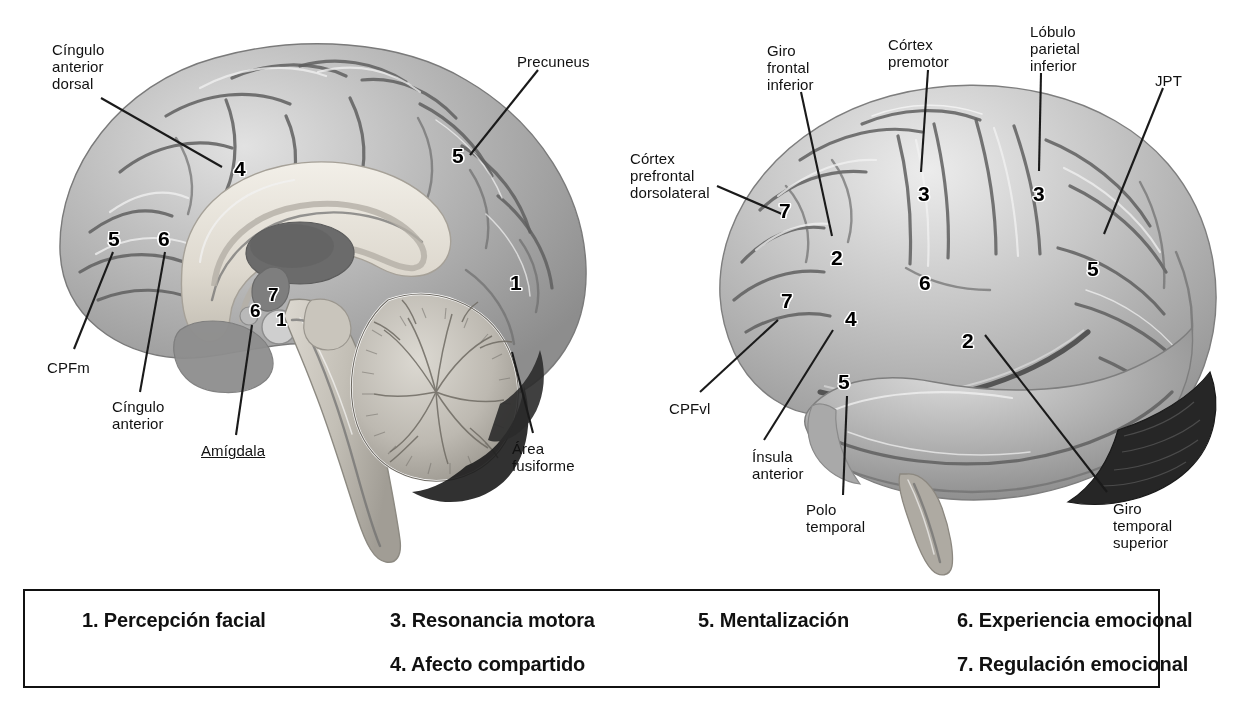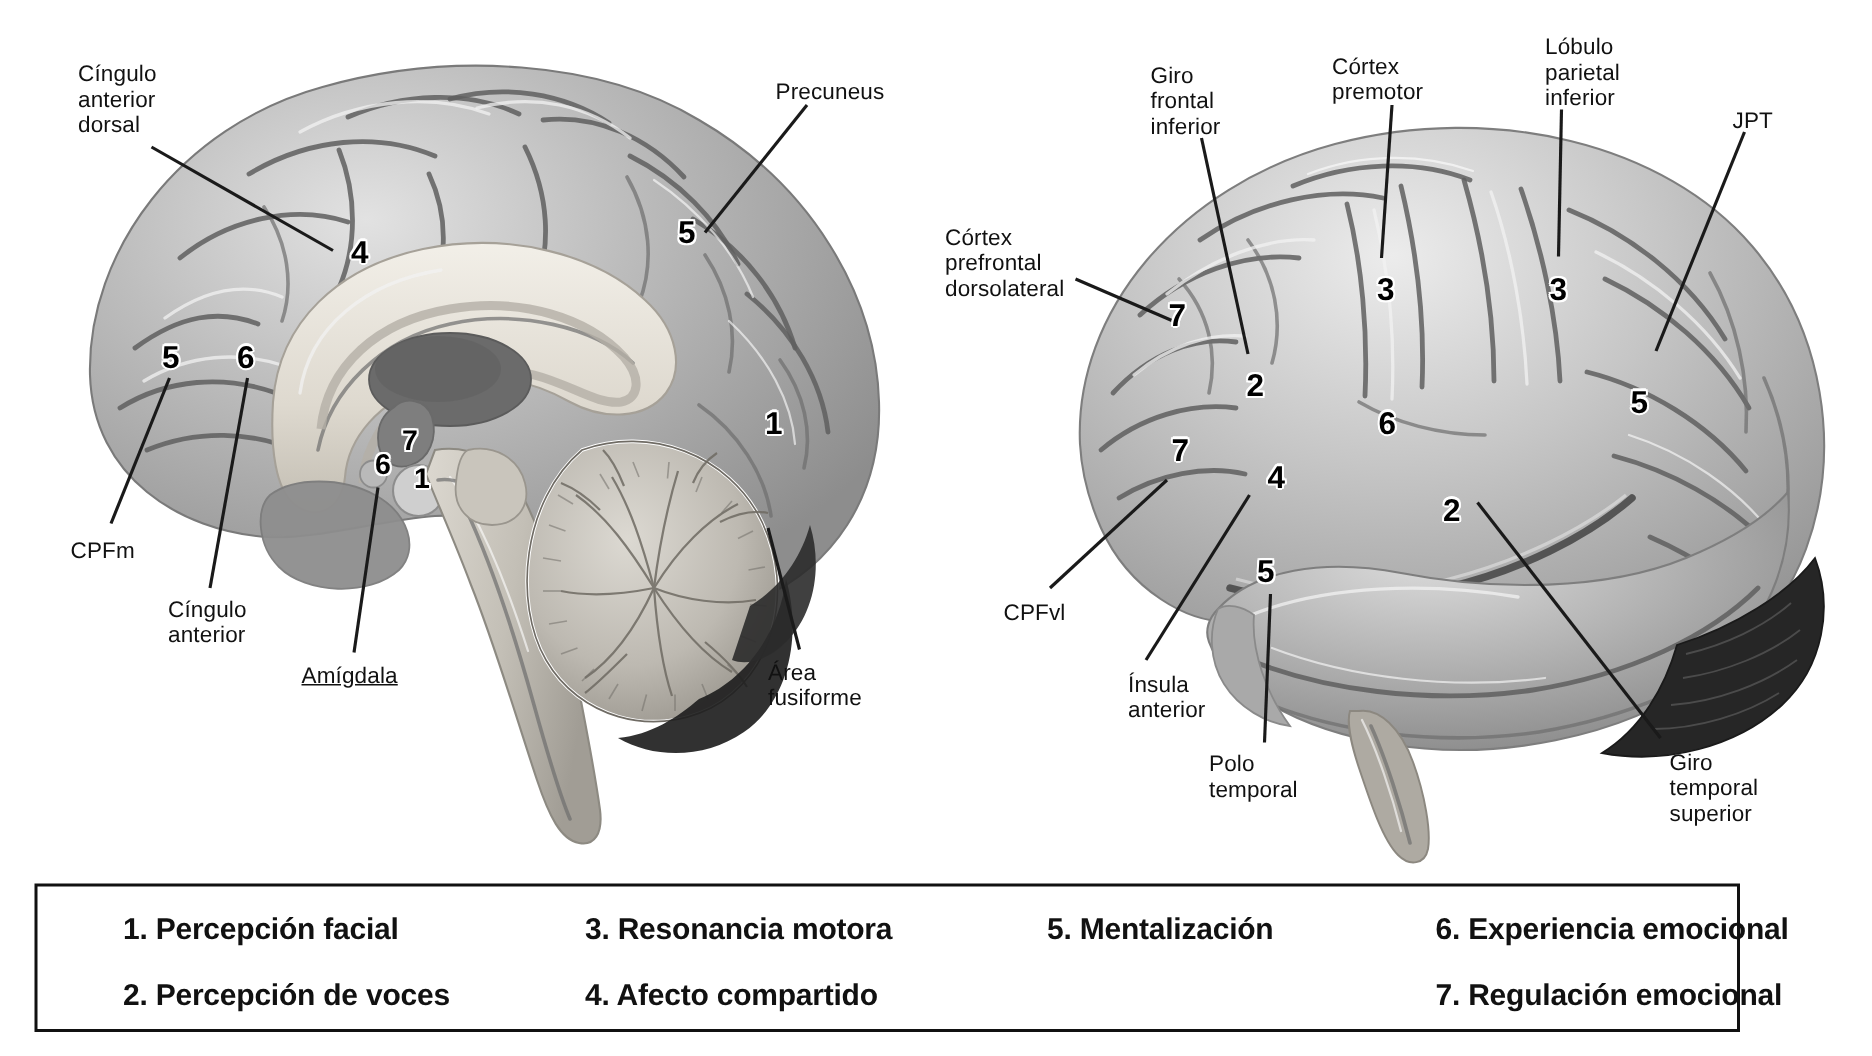--- a/index.html
+++ b/index.html
@@ -434,21 +434,20 @@
     <div class="num" style="left:919px;top:272px;">6</div>
     <div class="num" style="left:781px;top:290px;">7</div>
     <div class="num" style="left:845px;top:308px;">4</div>
     <div class="num" style="left:838px;top:371px;">5</div>
     <div class="num" style="left:962px;top:330px;">2</div>
   </div>
 
   <div class="legend">
     <div class="legend-grid">
       <div class="legend-item li-1">1. Percepción facial</div>
-      <div class="legend-item li-2">2. Percepción de voces</div>
       <div class="legend-item li-3">3. Resonancia motora</div>
       <div class="legend-item li-4">4. Afecto compartido</div>
       <div class="legend-item li-5">5. Mentalización</div>
       <div class="legend-item li-6">6. Experiencia emocional</div>
       <div class="legend-item li-7">7. Regulación emocional</div>
     </div>
   </div>
 
 </div>
 

